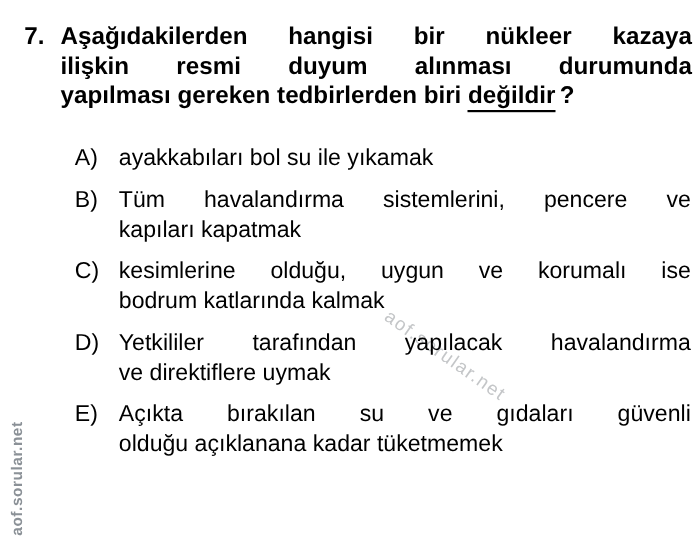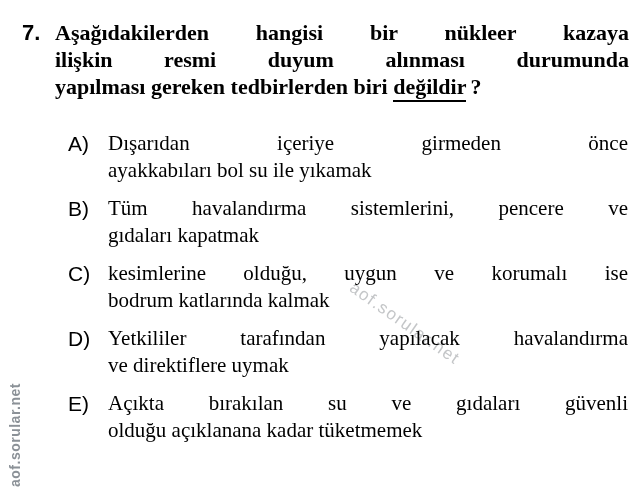--- a/index.html
+++ b/index.html
@@ -46,21 +46,21 @@
   .question-row {
     position: absolute;
     top: 19px; left: 22px; right: 6px;
     display: flex;
     font-weight: bold;
     font-size: 22px;
     line-height: 27px;
   }
   .q-num { width: 33px; flex: none; }
   .q-text { flex: 1; }
-  .line { display: block; font-family: Liberation Serif, serif; }
+  .line { display: block; }
   .j { text-align: justify; text-align-last: justify; }
   .uword {
     border-bottom: 2px solid #000;
     padding-bottom: 1px;
     margin-top: 36px;
   }
   .q-suffix { margin-left: 4px; }
 
   
   .options {
@@ -91,30 +91,29 @@
         <span class="line j">ilişkin resmi duyum alınması durumunda</span>
         <span class="line"><span>yapılması gereken tedbirlerden biri </span><span class="uword">değildir</span><span class="q-suffix">?</span></span>
       </div>
     </div>
 
     <div class="options">
 
       <div class="option">
         <div class="opt-letter">A)</div>
         <div class="opt-text">
-          <span class="line j">Dışarıdan içeriye girmeden önce</span>
           <span class="line">ayakkabıları bol su ile yıkamak</span>
         </div>
       </div>
 
       <div class="option">
         <div class="opt-letter">B)</div>
         <div class="opt-text">
           <span class="line j">Tüm havalandırma sistemlerini, pencere ve</span>
-          <span class="line">gıdaları kapatmak</span>
+          <span class="line">kapıları kapatmak</span>
         </div>
       </div>
 
       <div class="option">
         <div class="opt-letter">C)</div>
         <div class="opt-text">
           <span class="line j">kesimlerine olduğu, uygun ve korumalı ise</span>
           <span class="line">bodrum katlarında kalmak</span>
         </div>
       </div>

